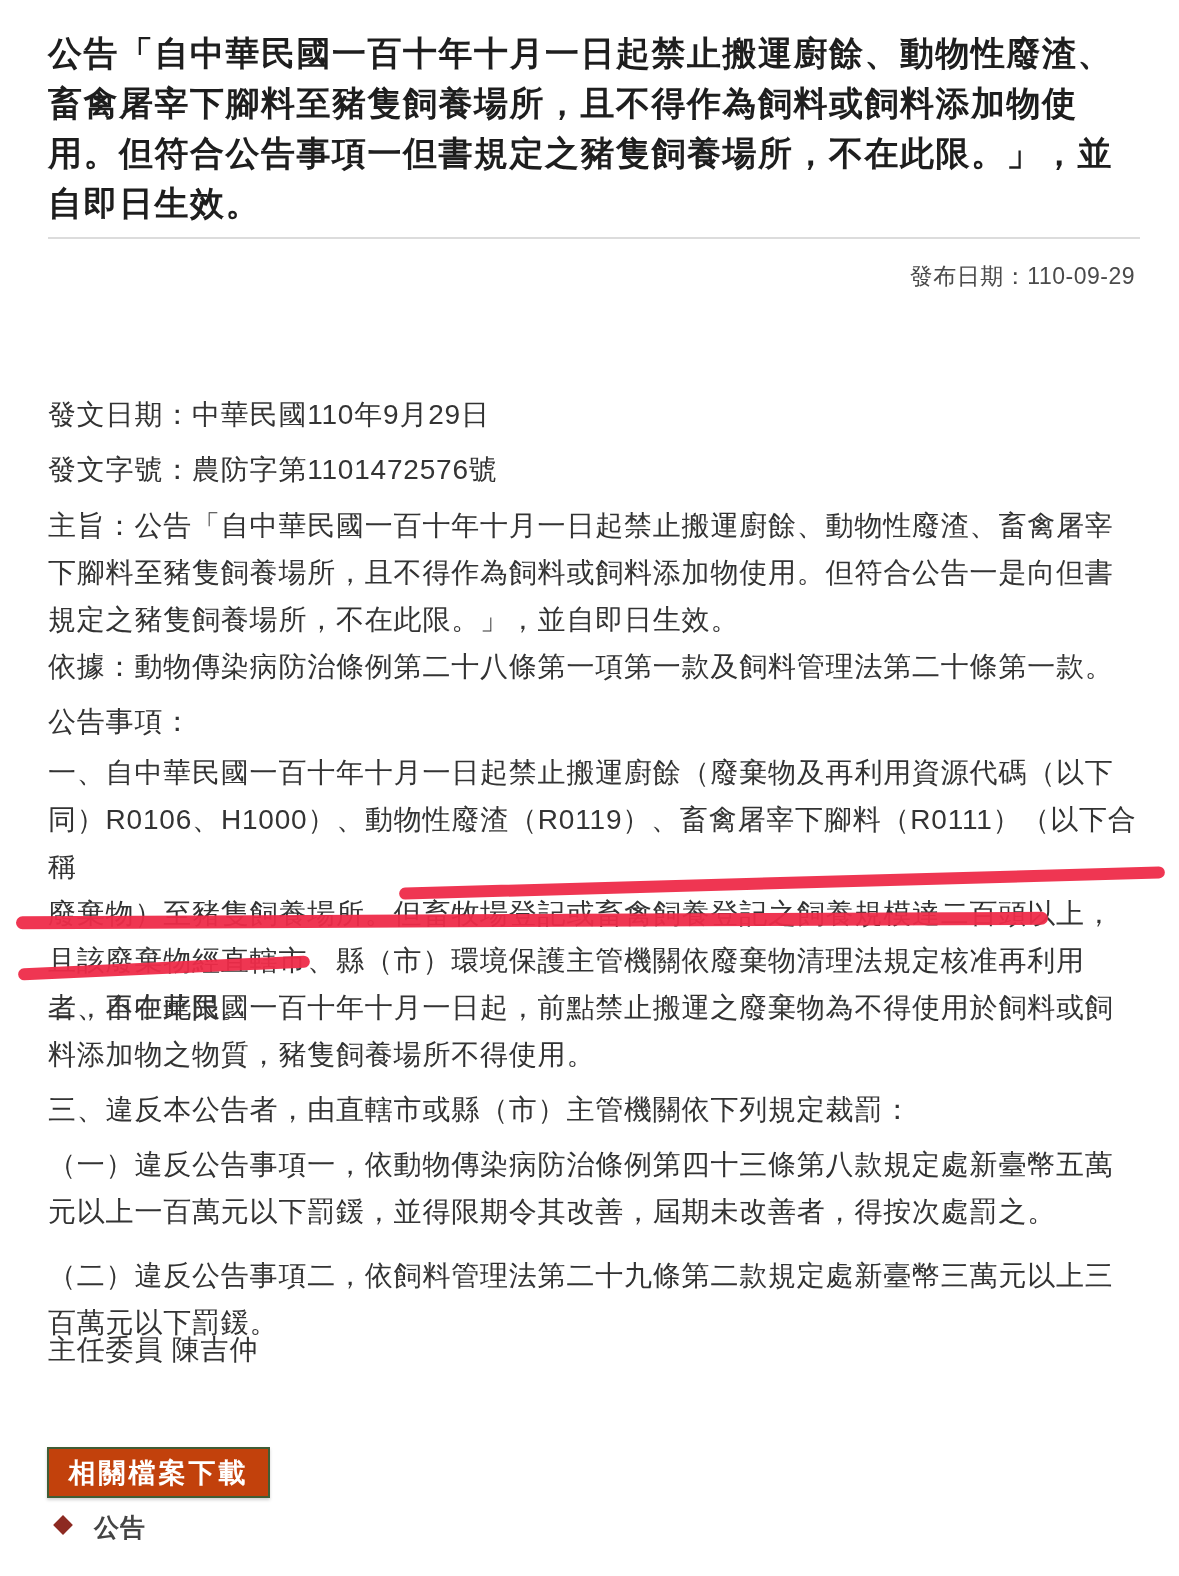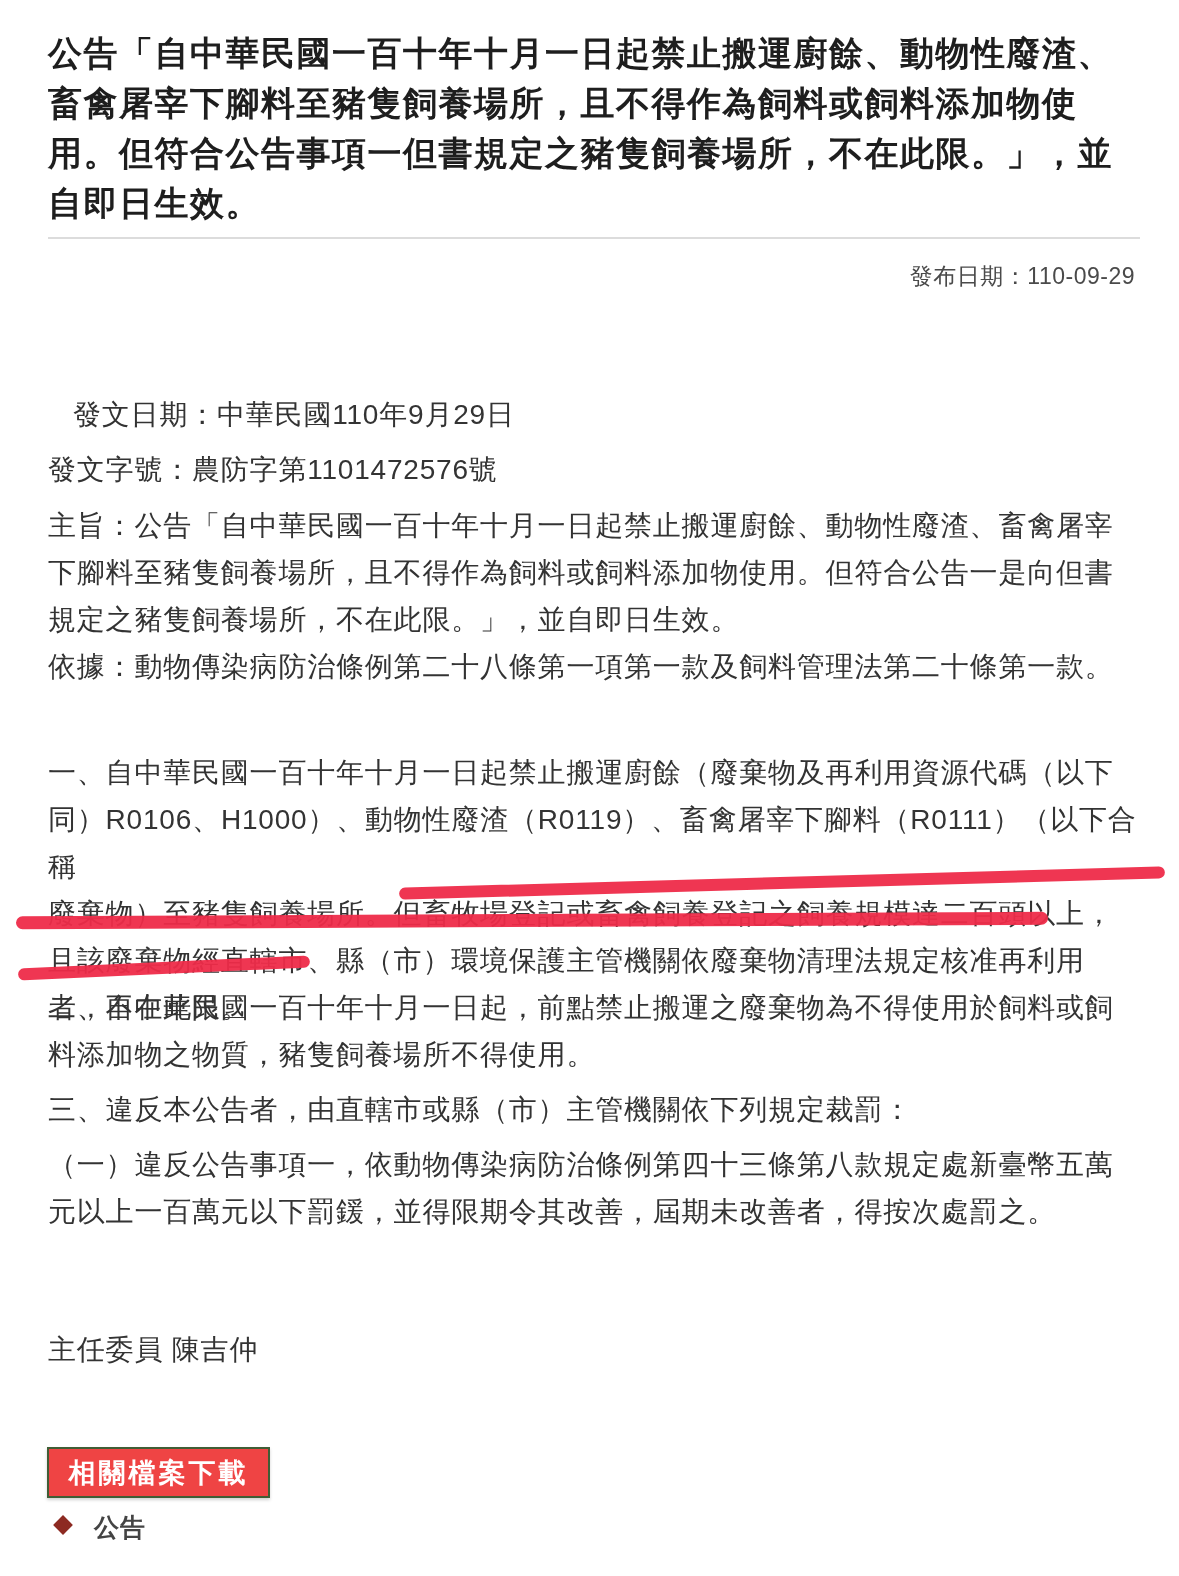--- a/index.html
+++ b/index.html
@@ -27,21 +27,21 @@
     font-size:23px;color:#4a4a4a;letter-spacing:0.5px;
     text-align:right;
     margin-left:14px;
   }
   .body-text{
     left:48px;width:1100px;
     font-size:28px;line-height:47px;
     letter-spacing:0.8px;color:#333333;
   }
   .t-agency{top:336px;}
-  .t-docdate{top:391px;margin-left:25px;}
+  .t-docdate{top:391px;}
   .t-docnum{top:446px;}
   .t-subject{top:502px;}
   .t-basis{top:643px;}
   .t-itemshdr{top:698px;}
   .t-item1{top:749px;}
   .t-item2{top:984px;font-family:Liberation Serif, serif;}
   .t-item3{top:1086px;}
   .t-sub1{top:1141px;}
   .t-sub2{top:1252px;}
   .t-signer{top:1326px;}
@@ -91,41 +91,44 @@
   <div class="abs pre body-text t-docdate">發文日期：中華民國110年9月29日</div>
 
   <div class="abs pre body-text t-docnum">發文字號：農防字第1101472576號</div>
 
   <div class="abs pre body-text t-subject">主旨：公告「自中華民國一百十年十月一日起禁止搬運廚餘、動物性廢渣、畜禽屠宰
 下腳料至豬隻飼養場所，且不得作為飼料或飼料添加物使用。但符合公告一是向但書
 規定之豬隻飼養場所，不在此限。」，並自即日生效。</div>
 
   <div class="abs pre body-text t-basis">依據：動物傳染病防治條例第二十八條第一項第一款及飼料管理法第二十條第一款。</div>
 
+  <div class="abs pre body-text t-itemshdr">公告事項：</div>
 
   <div class="abs pre body-text t-item1">一、自中華民國一百十年十月一日起禁止搬運廚餘（廢棄物及再利用資源代碼（以下
 同）R0106、H1000）、動物性廢渣（R0119）、畜禽屠宰下腳料（R0111）（以下合稱
 廢棄物）至豬隻飼養場所。但畜牧場登記或畜禽飼養登記之飼養規模達二百頭以上，
 且該廢棄物經直轄市、縣（市）環境保護主管機關依廢棄物清理法規定核准再利用
 者，不在此限。</div>
 
   <div class="abs pre body-text t-item2">二、自中華民國一百十年十月一日起，前點禁止搬運之廢棄物為不得使用於飼料或飼
 料添加物之物質，豬隻飼養場所不得使用。</div>
 
   <div class="abs pre body-text t-item3">三、違反本公告者，由直轄市或縣（市）主管機關依下列規定裁罰：</div>
 
   <div class="abs pre body-text t-sub1">（一）違反公告事項一，依動物傳染病防治條例第四十三條第八款規定處新臺幣五萬
 元以上一百萬元以下罰鍰，並得限期令其改善，屆期未改善者，得按次處罰之。</div>
 
+  <div class="abs pre body-text t-sub2">（二）違反公告事項二，依飼料管理法第二十九條第二款規定處新臺幣三萬元以上三
+百萬元以下罰鍰。</div>
 
   <div class="abs pre body-text t-signer">主任委員 陳吉仲</div>
 
   <div class="marker marker-1" style="background: rgb(238, 43, 73);"></div>
   <div class="marker marker-2" style="background: rgb(238, 43, 73);"></div>
   <div class="marker marker-3" style="background: rgb(238, 43, 73);"></div>
 
-  <div class="abs download-btn" style="background: #ef4444; border: 2px solid rgb(64, 93, 53);">相關檔案下載</div>
+  <div class="abs download-btn" style="background: #c2410c; border: 2px solid rgb(64, 93, 53);">相關檔案下載</div>
 
   <span class="abs bullet-diamond" style="background: rgb(141, 42, 34);"></span>
 
   <a class="abs attachment-link">公告</a>
 
 </div>
 
 </body></html>

